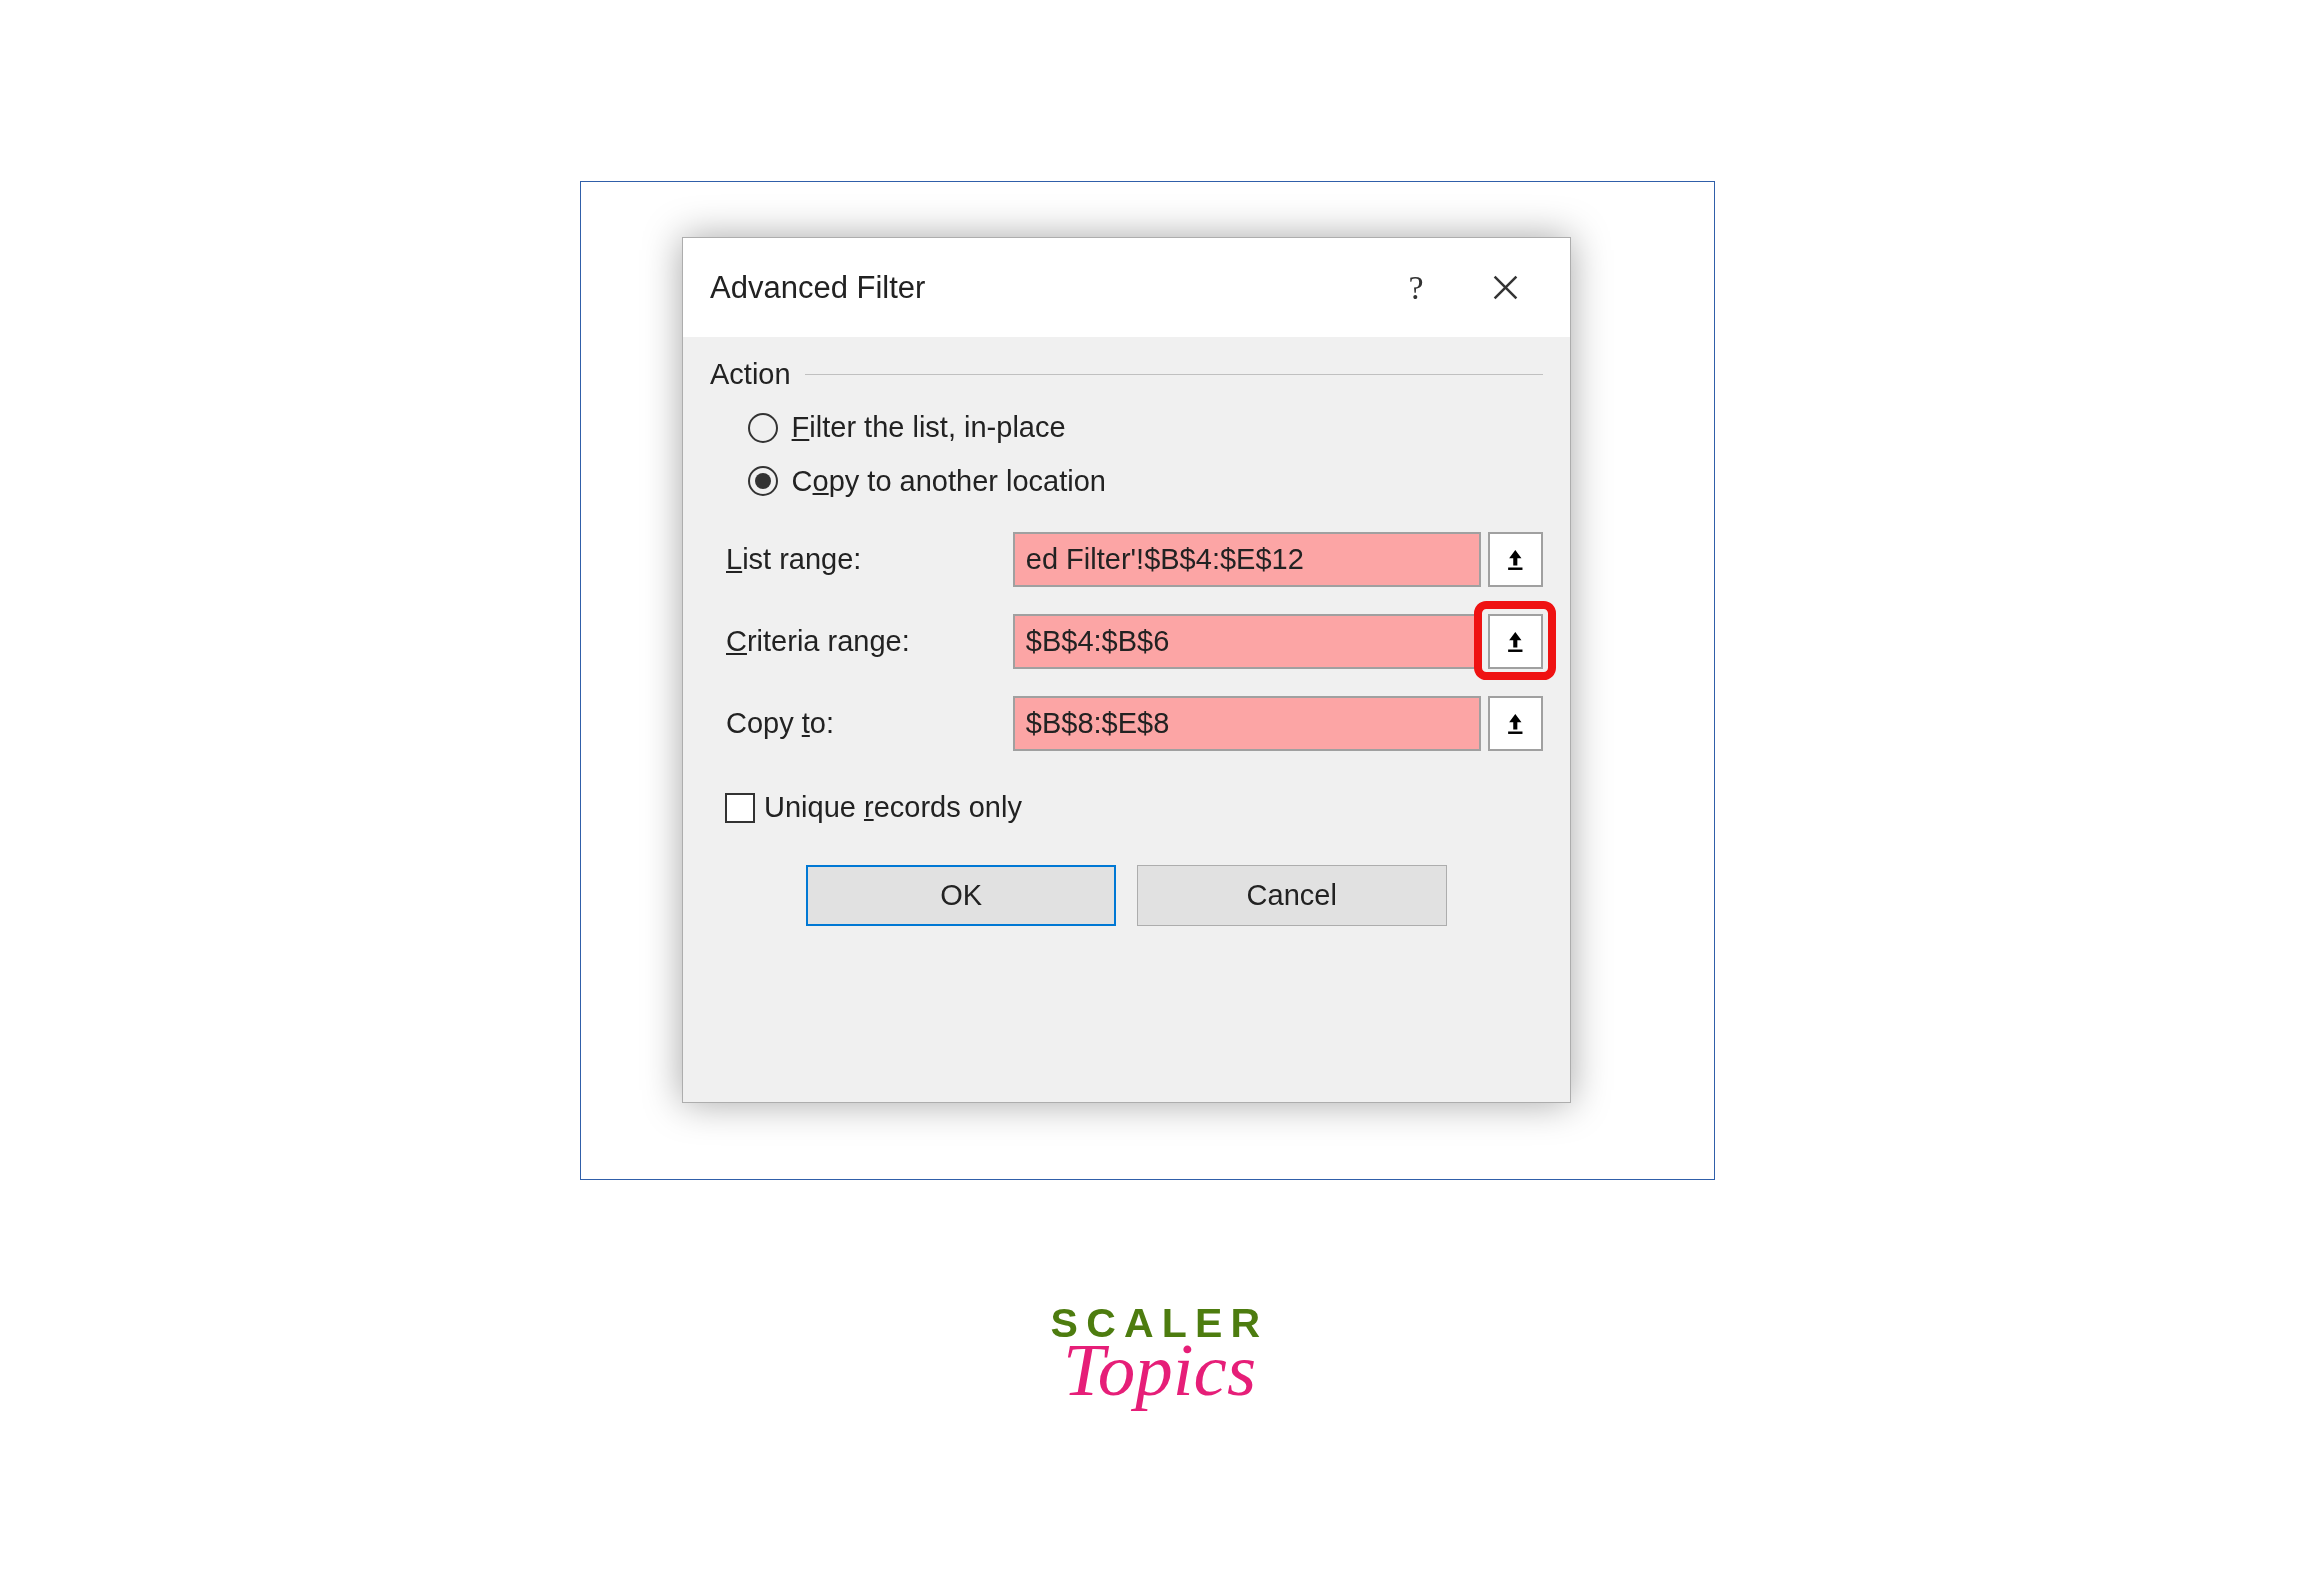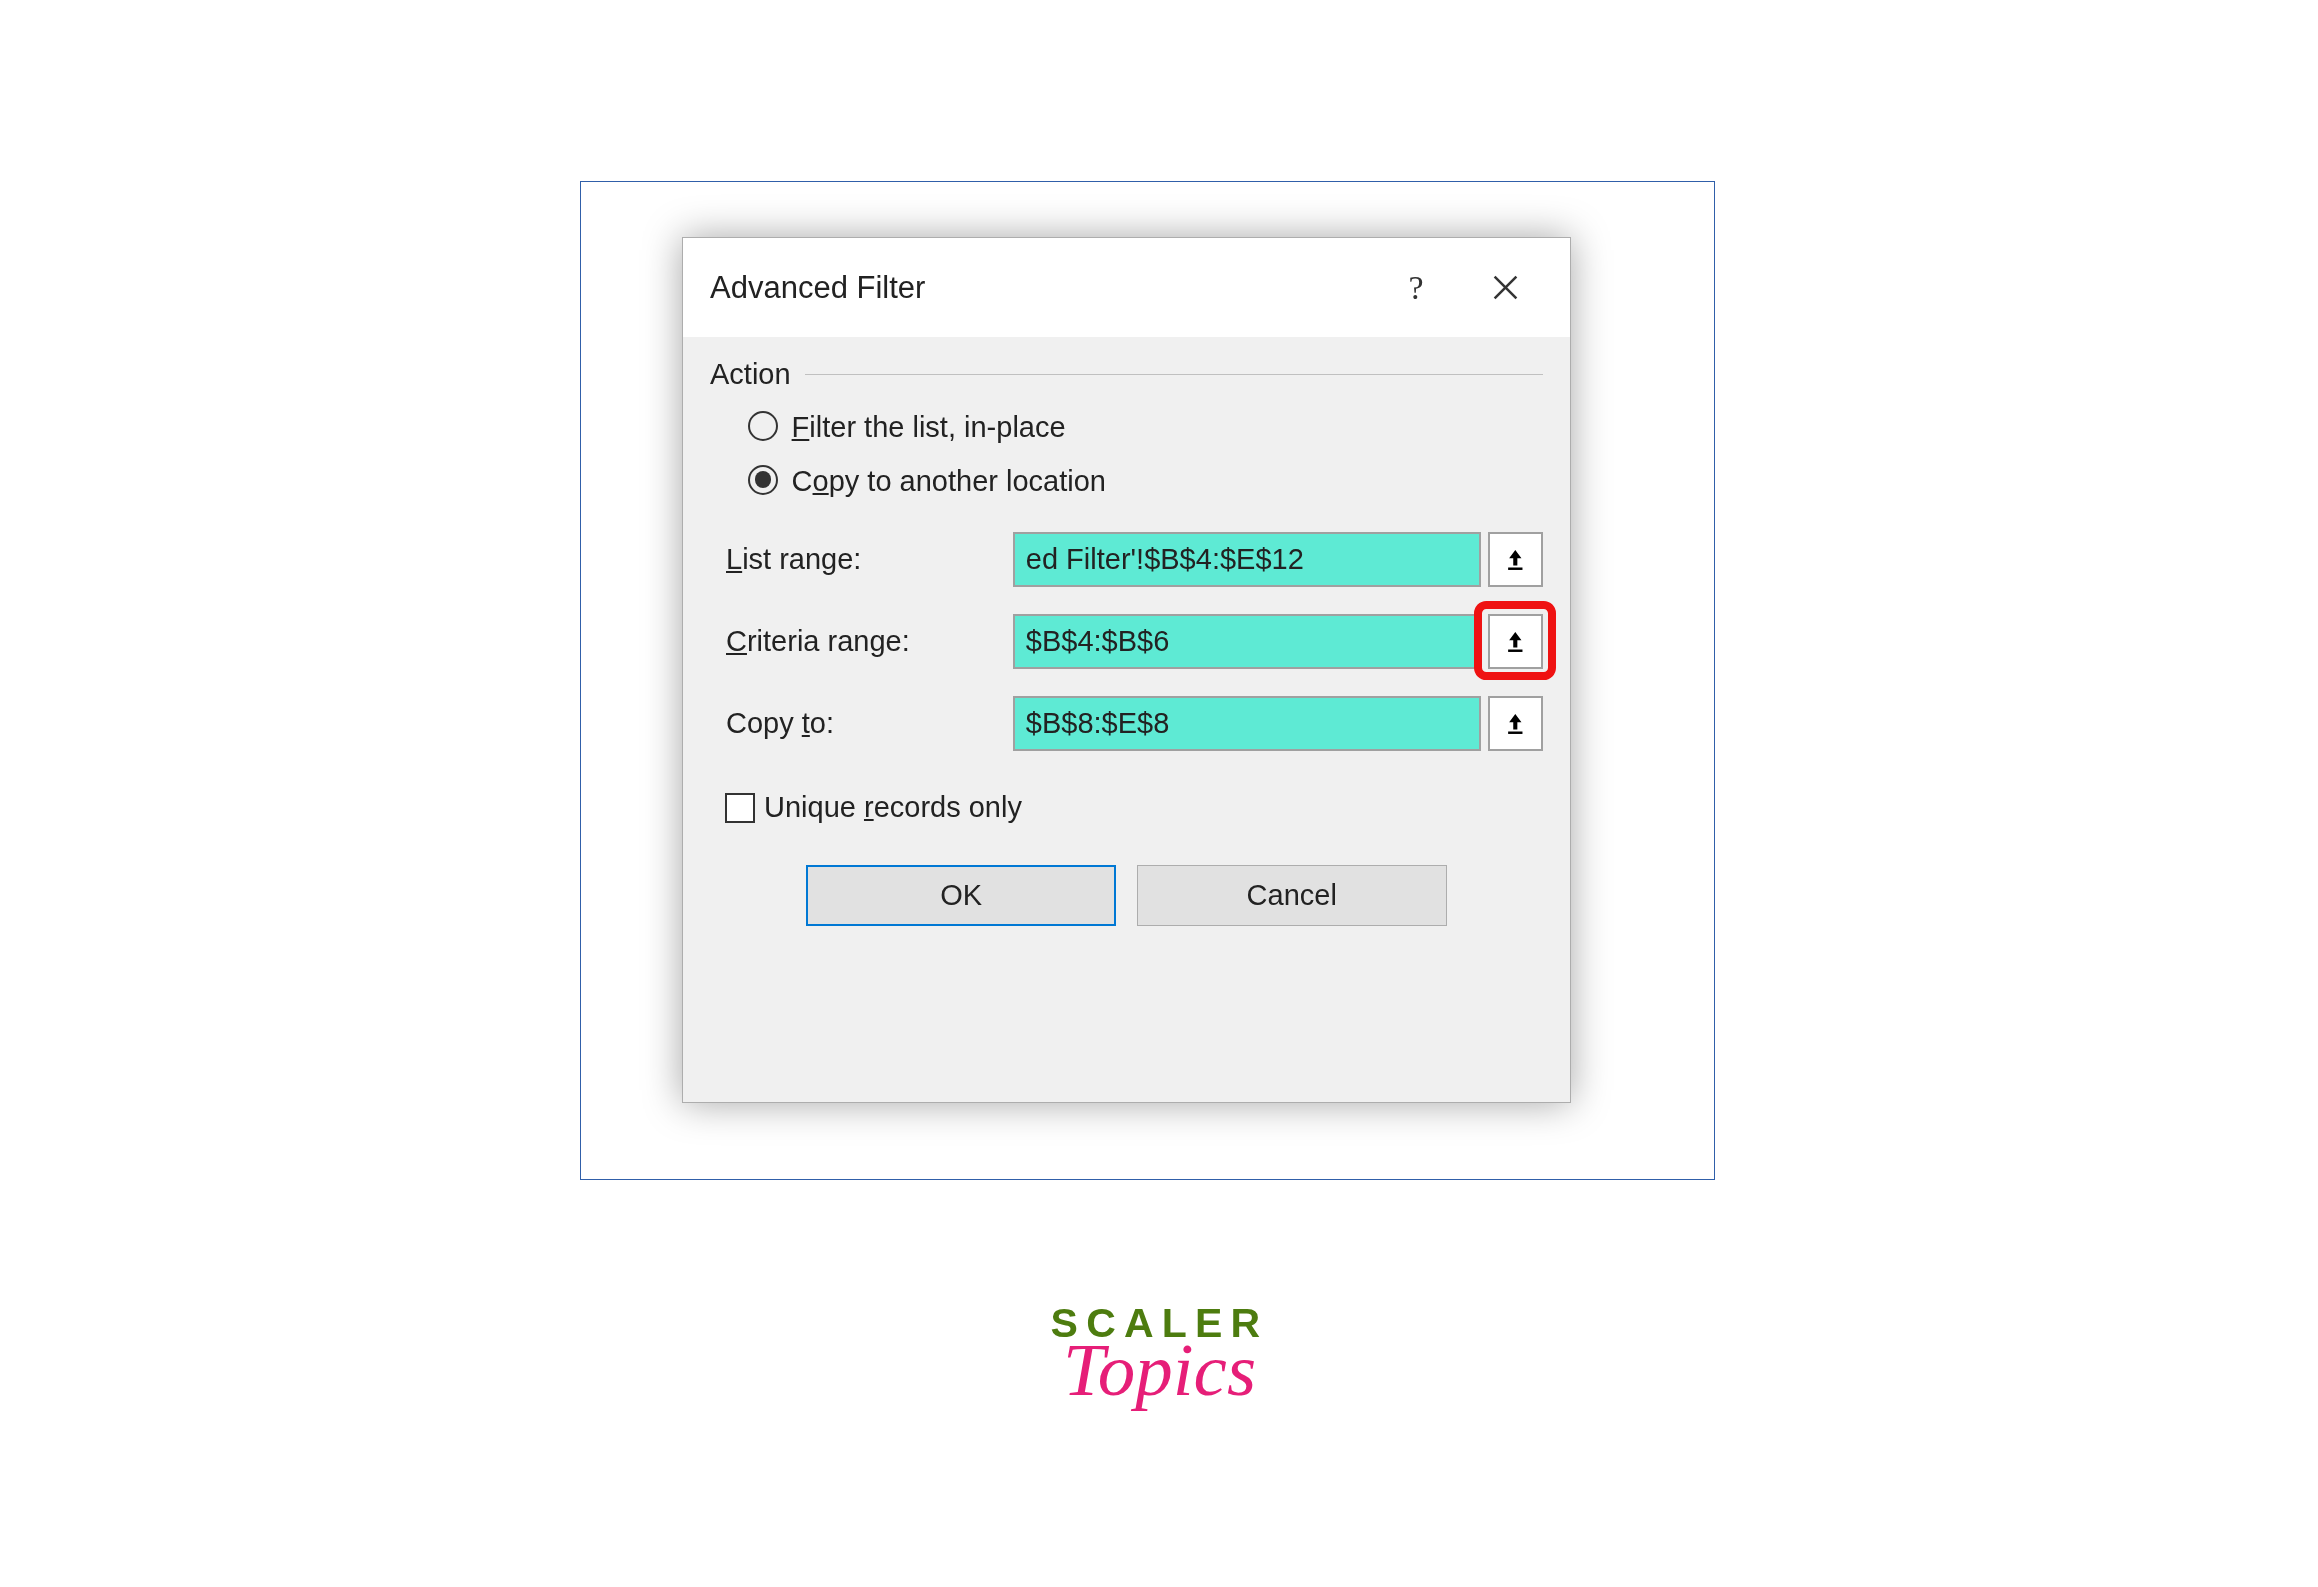--- a/index.html
+++ b/index.html
@@ -76,20 +76,21 @@
   }
   .group-label .line {
     position: absolute;
     top: 50%;
     left: 95px;
     right: 0;
     border-top: 0.7px solid #c0c0c0;
   }
   .radio-row {
     display: flex;
+    align-items: center;
     margin: 0 0 20.5px 38px;
     gap: 13.6px;
   }
   .radio-outer {
     width: 30px;
     height: 30px;
     border-radius: 50%;
     border: 2px solid #333;
     display: flex;
     align-items: center;
@@ -111,21 +112,21 @@
     margin-left: 16px;
   }
   .field-label {
     width: 280px;
     flex: 0 0 auto;
   }
   .field-input {
     flex: 1 1 auto;
     height: 55px;
     border: 2px solid #a0a0a0;
-    background: #5eead4;
+    background: #fca5a5;
     padding: 0 11px;
     font-size: 29px;
     color: #222;
     display: flex;
     align-items: center;
     overflow: hidden;
     white-space: nowrap;
   }
   .pick-btn {
     width: 55px;

